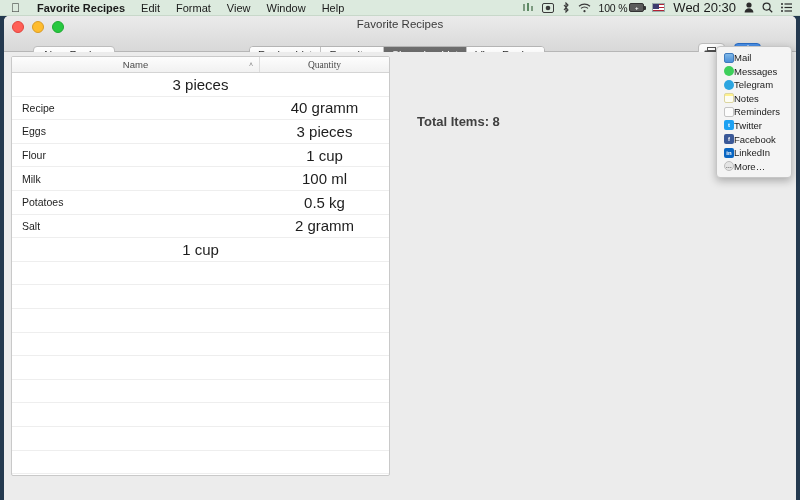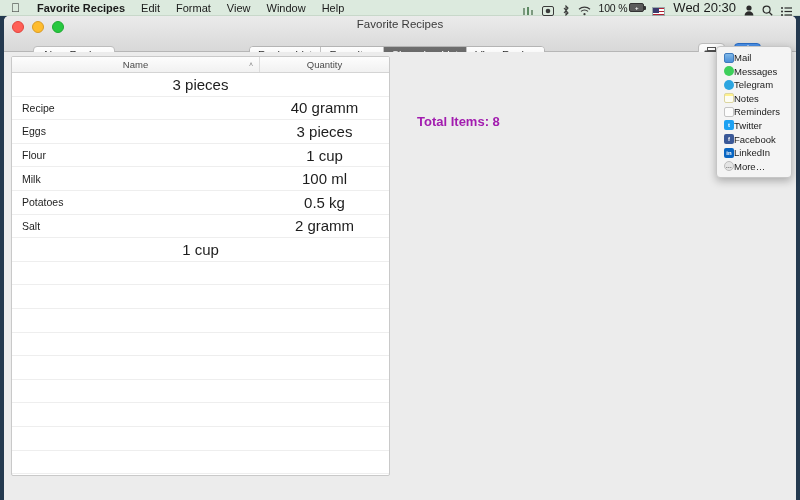--- a/index.html
+++ b/index.html
@@ -16,21 +16,21 @@
     position:absolute; left:0; top:0; width:800px; height:16px;
     background:#dceade;
     display:flex; align-items:center;
     font-size:11px; color:#1a1a1a;
     padding:0 6px;
     border-bottom:1px solid #c8d8ca;
   }
   .mb-apple { font-size:12px; line-height:12px; padding:0 9px 0 5px; }
   .mb-item { padding:0 8px; white-space:nowrap; line-height:16px; }
   .mb-item.bold { font-weight:bold; }
-  .mb-right { margin-left:auto; display:flex; align-items:flex-end; gap:8px; padding-right:2px; }
+  .mb-right { margin-left:auto; display:flex; align-items:center; gap:8px; padding-right:2px; }
   .mb-right .mb-ic { display:flex; align-items:center; line-height:16px; }
   .battery-pct { font-size:10.5px; letter-spacing:-0.2px; }
   .batt-box {
     display:inline-block; width:15px; height:9px; border:1px solid #333;
     border-radius:2px; position:relative; background:#5b5b5b; margin-left:2px;
     vertical-align:-1px;
   }
   .batt-box:after{ content:""; position:absolute; right:-3px; top:2px; width:2px; height:4px; background:#333; border-radius:0 1px 1px 0;}
   .batt-box span{ position:absolute; inset:0; color:#fff; font-size:6px; text-align:center; line-height:8px; font-weight:bold;}
   .flag { width:13px; height:9px; background:linear-gradient(#b22234 0 20%,#fff 20% 40%,#b22234 40% 60%,#fff 60% 80%,#b22234 80% 100%); position:relative; border:1px solid #9aa;}
@@ -99,29 +99,29 @@
     background:#fff; border:1px solid #c9c9c9; border-radius:2px;
     overflow:hidden;
   }
   .thead { display:flex; height:16px; background:linear-gradient(#fdfdfd,#f1f1f1); border-bottom:1px solid #d4d4d4; }
   .th {
     font-size:9.5px; color:#4a4a4a; line-height:16px; text-align:center;
     position:relative; border-right:1px solid #dcdcdc;
   }
   .th:last-child{border-right:none;}
   .th.col-name { width:248px; }
-  .th.col-qty  { flex:1; }
+  .th.col-qty  { flex:1;font-family:Liberation Serif, serif; }
   .sort-arrow { position:absolute; right:6px; top:4px; font-size:7px; color:#808080; line-height:7px; }
   .trow { display:flex; height:23.6px; border-bottom:1px solid #eeeeee; align-items:center; }
   .trow.empty { }
   .cell-name { width:248px; padding-left:10px; font-size:10.5px; color:#1d1d1d; }
   .cell-qty  { flex:1; text-align:center; font-size:15px; color:#1d1d1d; }
   #total {
     position:absolute; left:413px; top:62px;
-    font-size:13px; font-weight:bold; color:#a21caf;
+    font-size:13px; font-weight:bold; color:#404040;
   }
 
   
   #share-menu {
     position:absolute; left:716px; top:46px; width:76px;
     background:#f4f4f4; border:1px solid #c6c6c6; border-radius:4px;
     box-shadow:0 3px 9px rgba(0,0,0,.28);
     padding:4px 0; z-index:40;
   }
   .sh-item { display:flex; align-items:center; height:13px; padding:0 7px; font-size:9.5px; color:#1a1a1a; margin-bottom:0.6px;}

